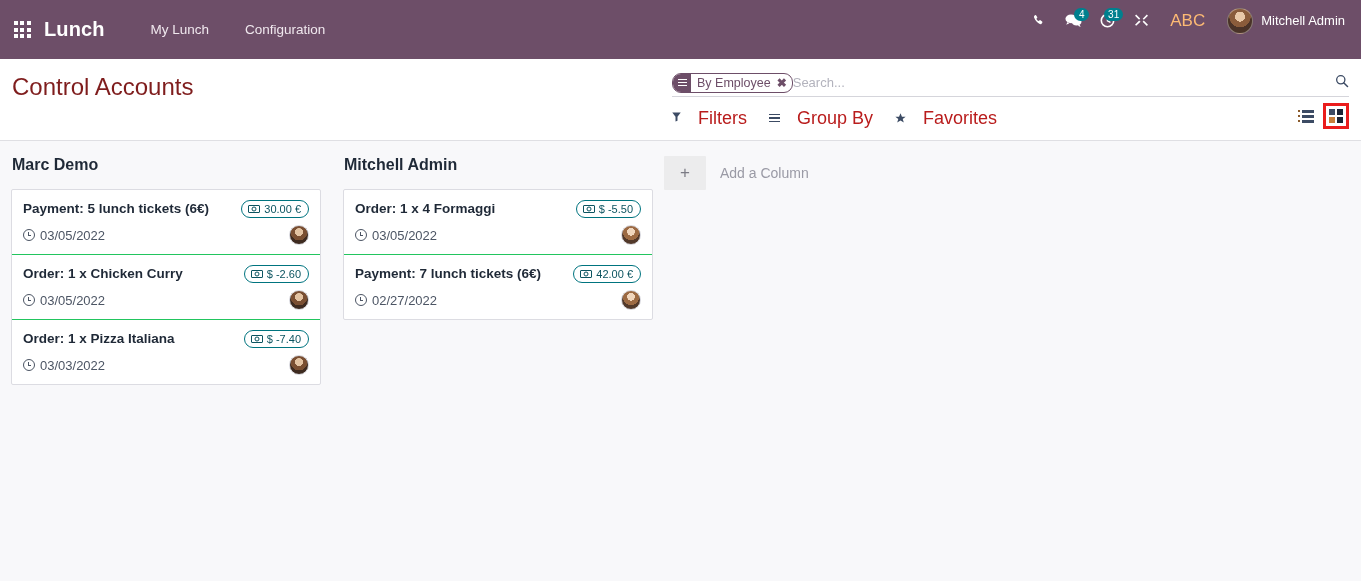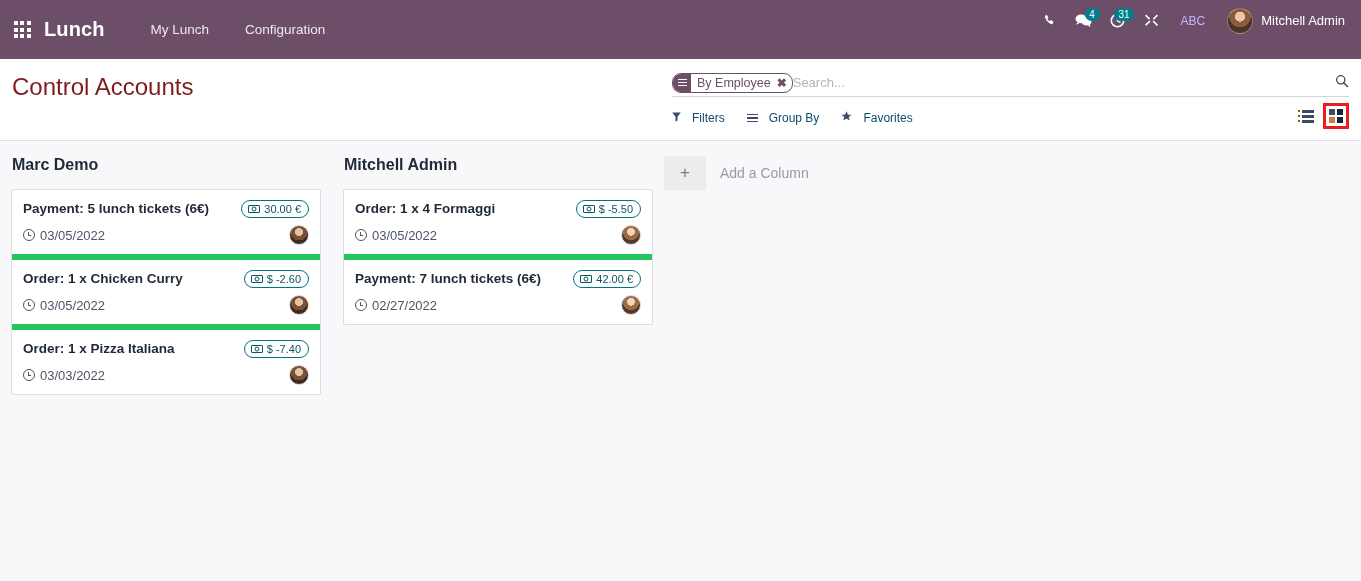--- a/index.html
+++ b/index.html
@@ -56,21 +56,21 @@
     top: 8px; right: 1px;
     background: #00808e;
     color: #ffffff;
     font-size: 10px; line-height: 13px;
     border-radius: 9px;
     padding: 0 4px; min-width: 15px;
     text-align: center;
     font-weight: normal;
   }
   .nav-text {
-    font-size: 12px; color: #c4b5fd; padding: 0 12px; cursor: pointer;
+    font-size: 17px; color: #fdba74; padding: 0 12px; cursor: pointer;
   }
   .user-block {
     display: flex; align-items: center; gap: 8px;
     padding: 0 6px 0 10px; cursor: pointer;
   }
   .user-avatar {
     width: 26px; height: 26px; border-radius: 50%;
     background: radial-gradient(circle at 50% 32%, #e9c9a8 0 24%, #8a5c3b 25% 52%, #4a3328 53% 100%);
     border: 1px solid rgba(255,255,255,0.35);
     overflow: hidden; flex: none;
@@ -133,23 +133,23 @@
   .search-input::placeholder { color: #b3b3bd; }
   .search-mag {
     color: #4a4a55; font-size: 13px; padding-left: 8px; cursor: pointer;
   }
   .filter-row {
     display: flex; align-items: center;
     margin-top: 10px; position: relative;
     height: 22px;
   }
   .filter-btn {
-    font-size: 12px; color: #0c4a6e;
+    font-size: 18px; color: #b91c1c;
     margin-right: 22px; cursor: pointer;
-    display: flex; align-items: center; gap: 11px;
+    display: flex; align-items: center; gap: 17px;
     white-space: nowrap;
   }
   .ico-funnel { font-size: 10px; }
   .ico-lines { display: inline-block; width: 11px; }
   .ico-lines i { display: block; height: 1.5px; background: #3c4b64; margin: 2px 0; }
   .view-switch {
     position: absolute; right: 0; top: -4px;
     display: flex; align-items: center; gap: 4px;
   }
   .view-btn {
@@ -195,21 +195,21 @@
     margin-bottom: 15px; padding-left: 1px;
     cursor: pointer;
   }
   .card-stack {
     border: 1px solid #dcdce2;
     border-radius: 2px;
     background: #ffffff;
   }
   .kcard {
     padding: 10px 11px 9px 11px;
-    border-bottom: 6px solid #22c55e;
+    border-bottom: 1px solid #22c55e;
     cursor: pointer;
     position: relative;
   }
   .kcard:last-child { border-bottom: none; }
   .kcard-top {
     display: flex; align-items: flex-start; justify-content: space-between;
     gap: 8px;
   }
   .kcard-name {
     font-size: 13.5px; font-weight: bold; color: #1f2937;

